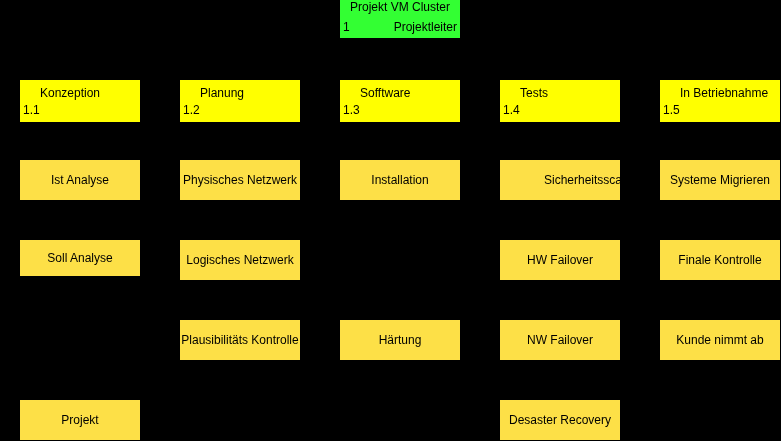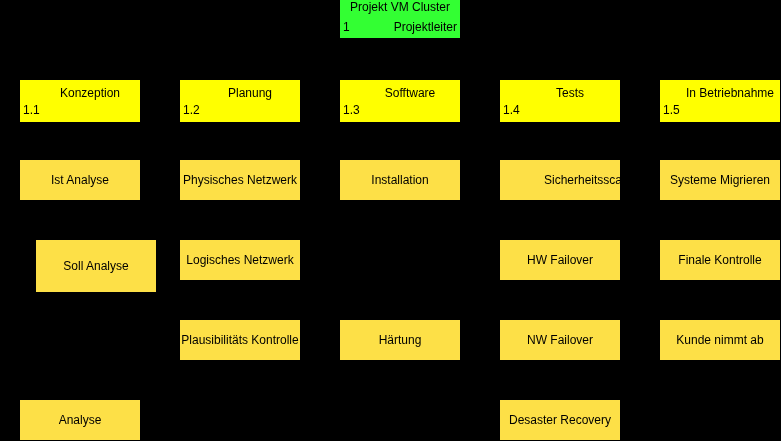--- a/index.html
+++ b/index.html
@@ -71,21 +71,21 @@
   .node.phase {
     background: #ffff00;
     display: block;
     padding: 0;
   }
   .node.phase .title {
     position: absolute;
     left: 0;
     right: 0;
     top: 6px;
-    text-align: center;
+    text-align: left;
     font-size: 12px;
     line-height: 14px;
     margin-left: 20px;
   }
   .node.phase .idnum {
     position: absolute;
     left: 3px;
     bottom: 5px;
     font-size: 12px;
     line-height: 14px;
@@ -106,25 +106,25 @@
     <span class="role">Projektleiter</span>
   </div>
 
   <div class="node phase" style="left:20px; top:80px; width:120px; height:42px;">
     <span class="title">Konzeption</span>
     <span class="idnum">1.1</span>
   </div>
   <div class="node task" style="left:20px; top:160px; width:120px; height:40px;">
     <span class="label">Ist Analyse</span>
   </div>
-  <div class="node task" style="left:36px; top:240px; width:120px; height:52px;">
+  <div class="node task" style="left:20px; top:240px; width:120px; height:36px;">
     <span class="label">Soll Analyse</span>
   </div>
   <div class="node task" style="left:20px; top:400px; width:120px; height:40px;">
-    <span class="label">Analyse</span>
+    <span class="label">Projekt</span>
   </div>
 
   <div class="node phase" style="left:180px; top:80px; width:120px; height:42px;">
     <span class="title">Planung</span>
     <span class="idnum">1.2</span>
   </div>
   <div class="node task" style="left:180px; top:160px; width:120px; height:40px;">
     <span class="label">Physisches Netzwerk</span>
   </div>
   <div class="node task" style="left:180px; top:240px; width:120px; height:40px;">

